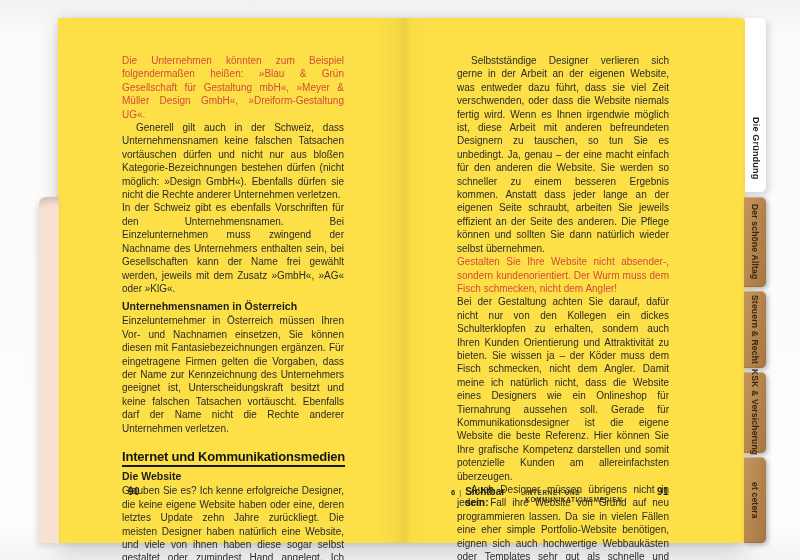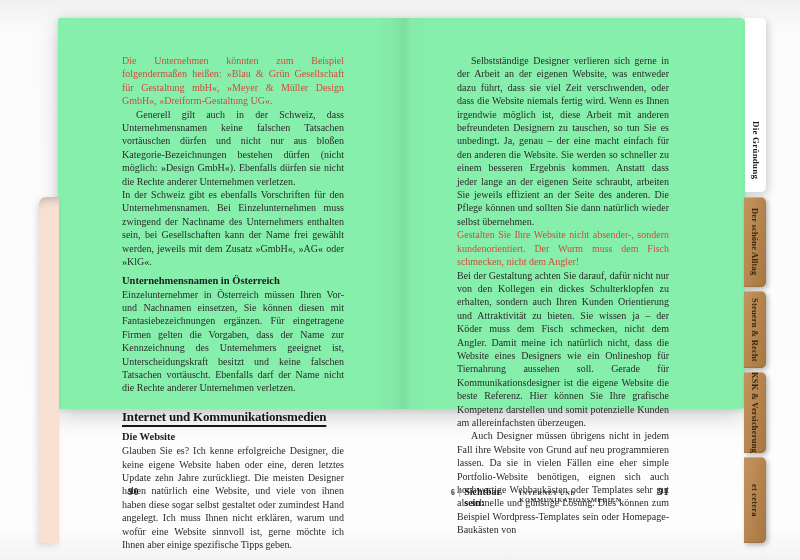--- a/index.html
+++ b/index.html
@@ -4,24 +4,23 @@
 <style>
   html,body{margin:0;padding:0;}
   body{
     width:800px;height:560px;
     background:linear-gradient(180deg,#f1f1f1 0%,#fbfbfb 6%,#fdfdfd 94%,#f3f3f3 100%);
     font-family:"Liberation Sans",sans-serif;
     position:relative;overflow:hidden;
     -webkit-font-smoothing:antialiased;
   }
   .book{
-    position:absolute;left:58px;top:18px;width:687px;height:391px;
-    background:#86efac;border-radius:2px 5px 5px 2px;
+    position:absolute;left:58px;top:18px;width:687px;height:525px;
+    background:#fde047;border-radius:2px 5px 5px 2px;
     box-shadow:0 -2px 10px rgba(0,0,0,.05), 0 8px 22px rgba(0,0,0,.17), 0 2px 6px rgba(0,0,0,.08);
-    font-family:Liberation Serif, serif;
   }
   .gutter{
     position:absolute;top:0;left:318px;width:54px;height:100%;
     background:linear-gradient(to right, rgba(0,0,0,0) 0%, rgba(0,0,0,.03) 38%, rgba(0,0,0,.075) 52%, rgba(0,0,0,.02) 64%, rgba(0,0,0,0) 100%);
     pointer-events:none;
   }
   
   .tab-current{
     position:absolute;right:-21px;top:0;width:21px;height:174px;
     background:#ffffff;border-radius:0 5px 5px 0;

